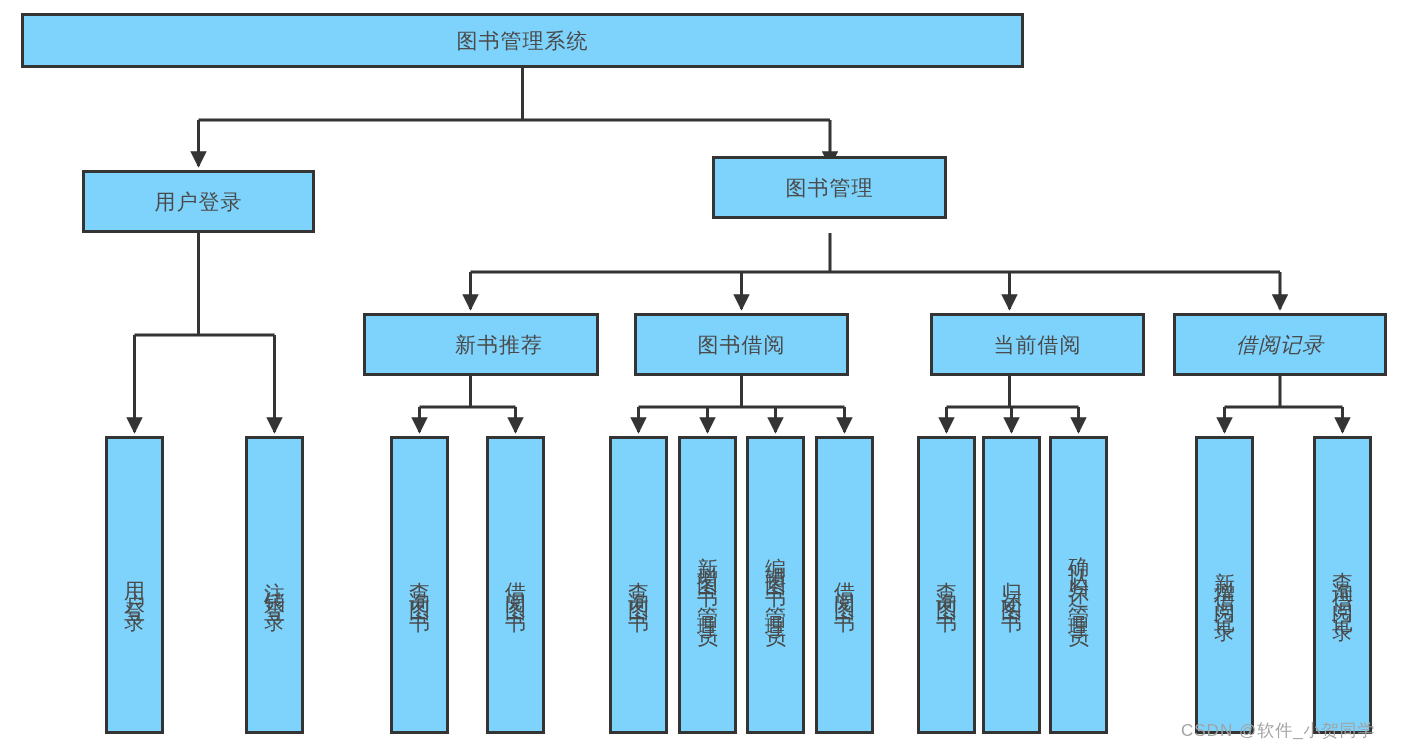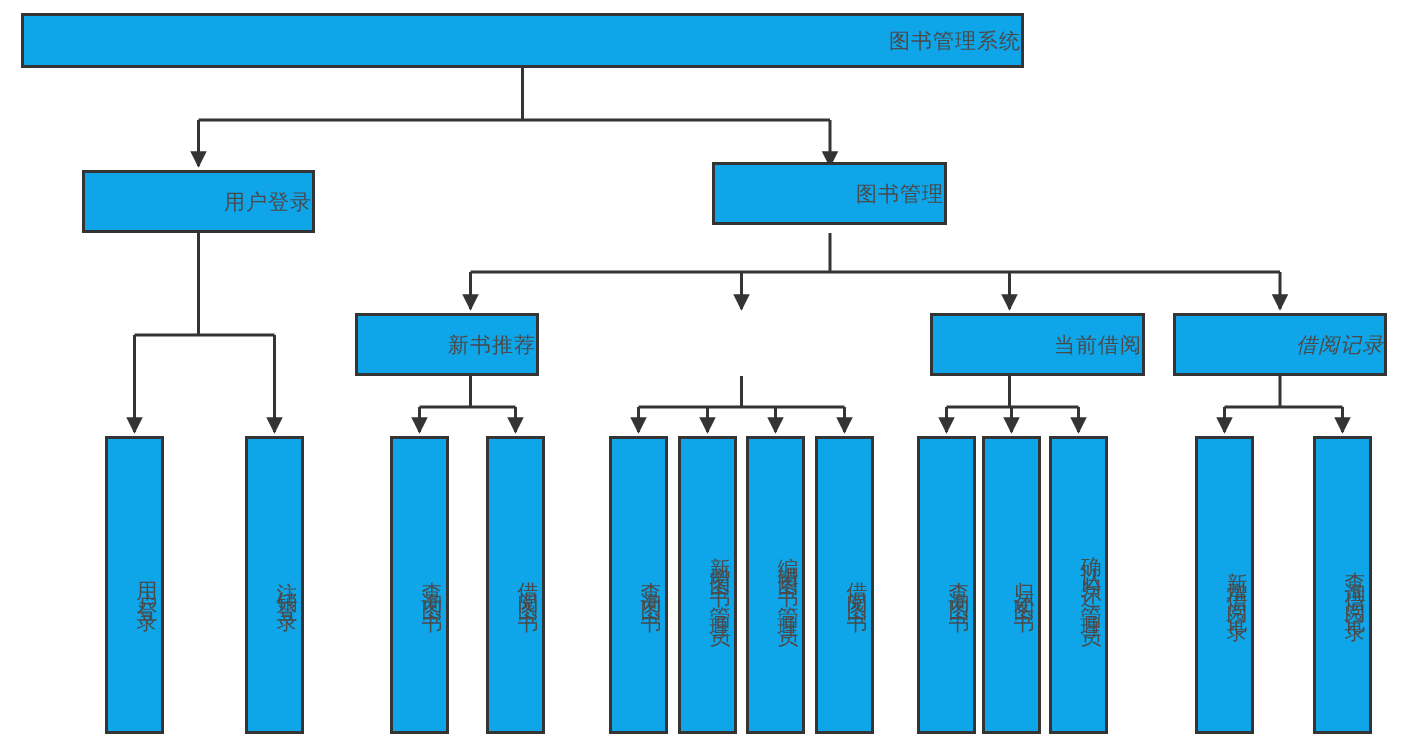--- a/index.html
+++ b/index.html
@@ -8,22 +8,22 @@
     width:1405px;height:747px;
     background:#ffffff;
     font-family:"Liberation Sans", sans-serif;
     overflow:hidden;
   }
   .connectors{position:absolute;left:0;top:0;width:1405px;height:747px;}
   .node{
     position:absolute;
     box-sizing:border-box;
     border:3px solid #343434;
-    background:#0ea5e9;
-    display:flex;align-items:center;justify-content:flex-end;
+    background:#7dd3fc;
+    display:flex;align-items:center;justify-content:center;
     color:#4a4a4a;
   }
   .hbox{font-size:21px;letter-spacing:1px;}
   .vbox span{
     writing-mode:vertical-rl;
     text-orientation:mixed;
     font-size:21px;
     letter-spacing:10px;
     color:#4a4a4a;
     white-space:nowrap;
@@ -91,26 +91,29 @@
     </g>
   </svg>
 
   <div class="node hbox" style="left:21px;top:13px;width:1003px;height:55px;">
     <span>图书管理系统</span>
   </div>
 
   <div class="node hbox" style="left:82px;top:170px;width:233px;height:63px;">
     <span>用户登录</span>
   </div>
-  <div class="node hbox" style="left:712px;top:162px;width:235px;height:63px;">
+  <div class="node hbox" style="left:712px;top:156px;width:235px;height:63px;">
     <span>图书管理</span>
   </div>
 
-  <div class="node hbox" style="left:355px;top:313px;width:184px;height:63px;padding-left:36px;">
+  <div class="node hbox" style="left:363px;top:313px;width:236px;height:63px;padding-left:36px;">
     <span>新书推荐</span>
+  </div>
+  <div class="node hbox" style="left:634px;top:313px;width:215px;height:63px;">
+    <span>图书借阅</span>
   </div>
   <div class="node hbox" style="left:902px;top:313px;width:215px;height:63px;margin-left:28px;">
     <span>当前借阅</span>
   </div>
   <div class="node hbox" style="left:1173px;top:313px;width:214px;height:63px;font-style:italic;">
     <span>借阅记录</span>
   </div>
 
   <div class="node vbox" style="left:105px;top:436px;width:59px;height:298px;">
     <span>用户登录</span>
@@ -149,14 +152,15 @@
     <span>确认归还（管理员）</span>
   </div>
 
   <div class="node vbox" style="left:1195px;top:436px;width:59px;height:298px;">
     <span>新增借阅记录</span>
   </div>
   <div class="node vbox" style="left:1313px;top:436px;width:59px;height:298px;">
     <span>查询借阅记录</span>
   </div>
 
+  <div class="watermark" style="left:1181px;top:719px;">CSDN @软件_小贺同学</div>
 
 </div>
 
 </body></html>

